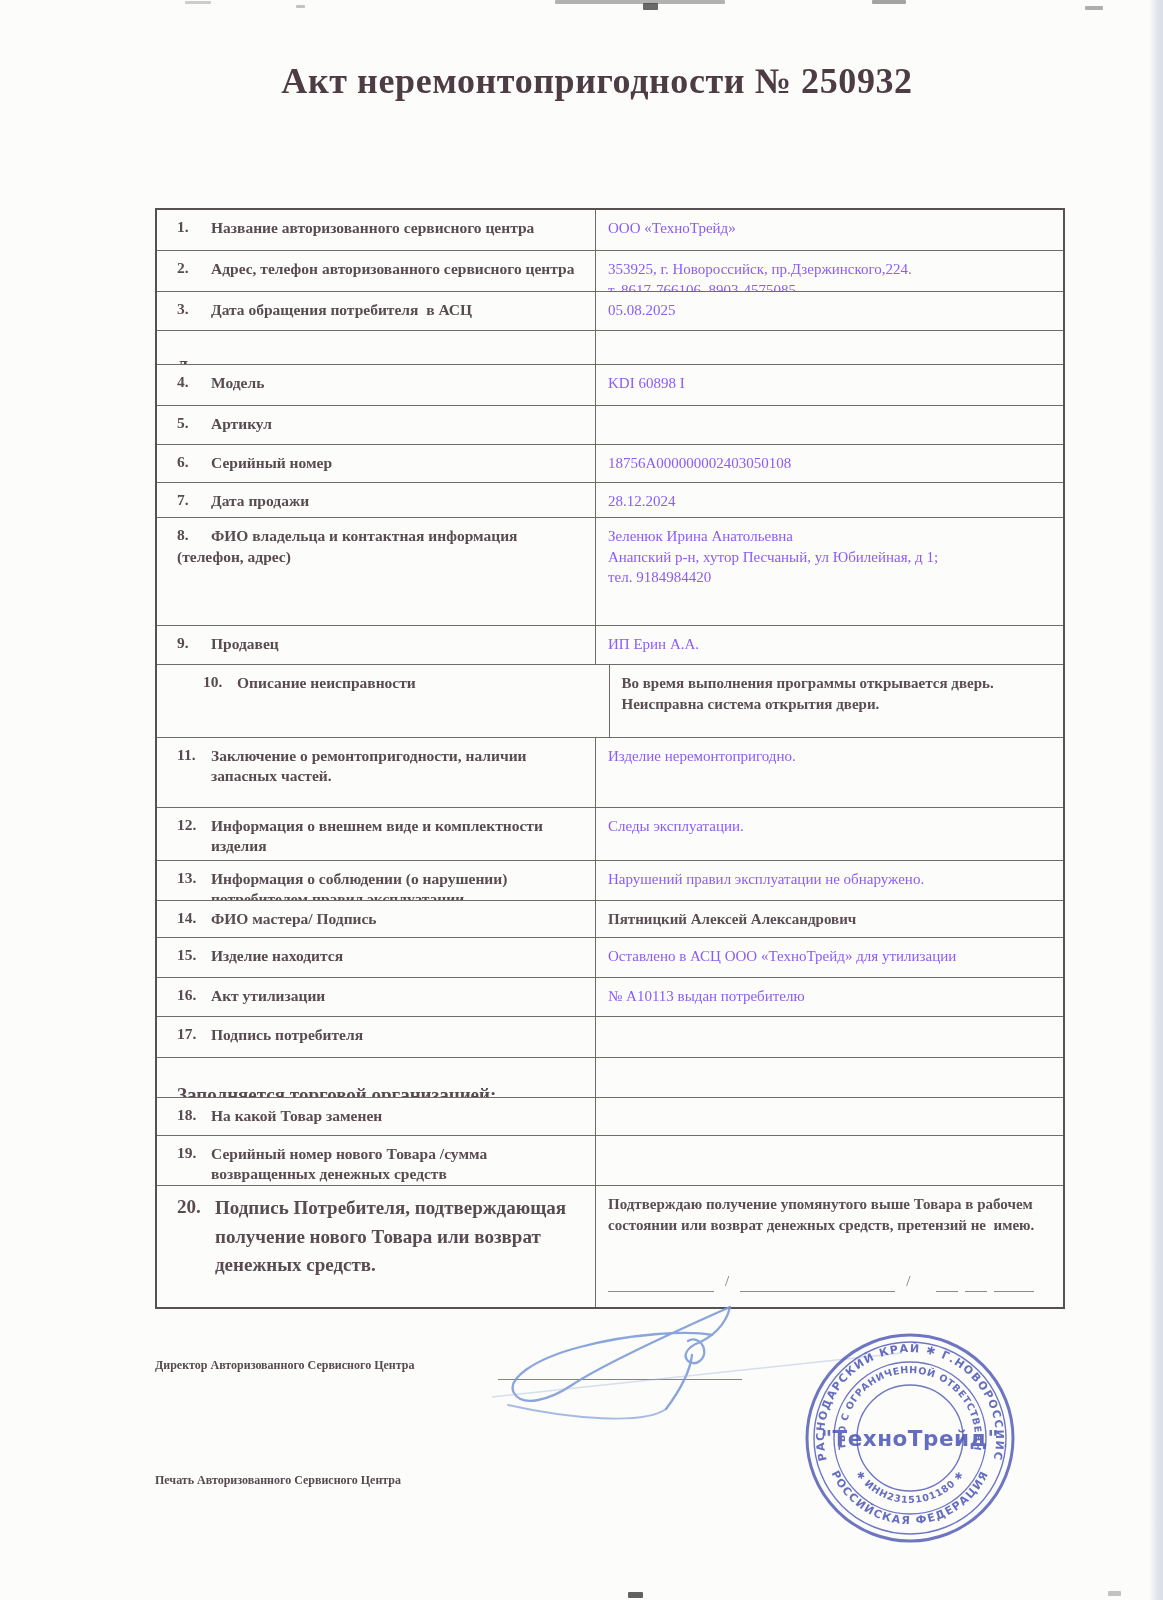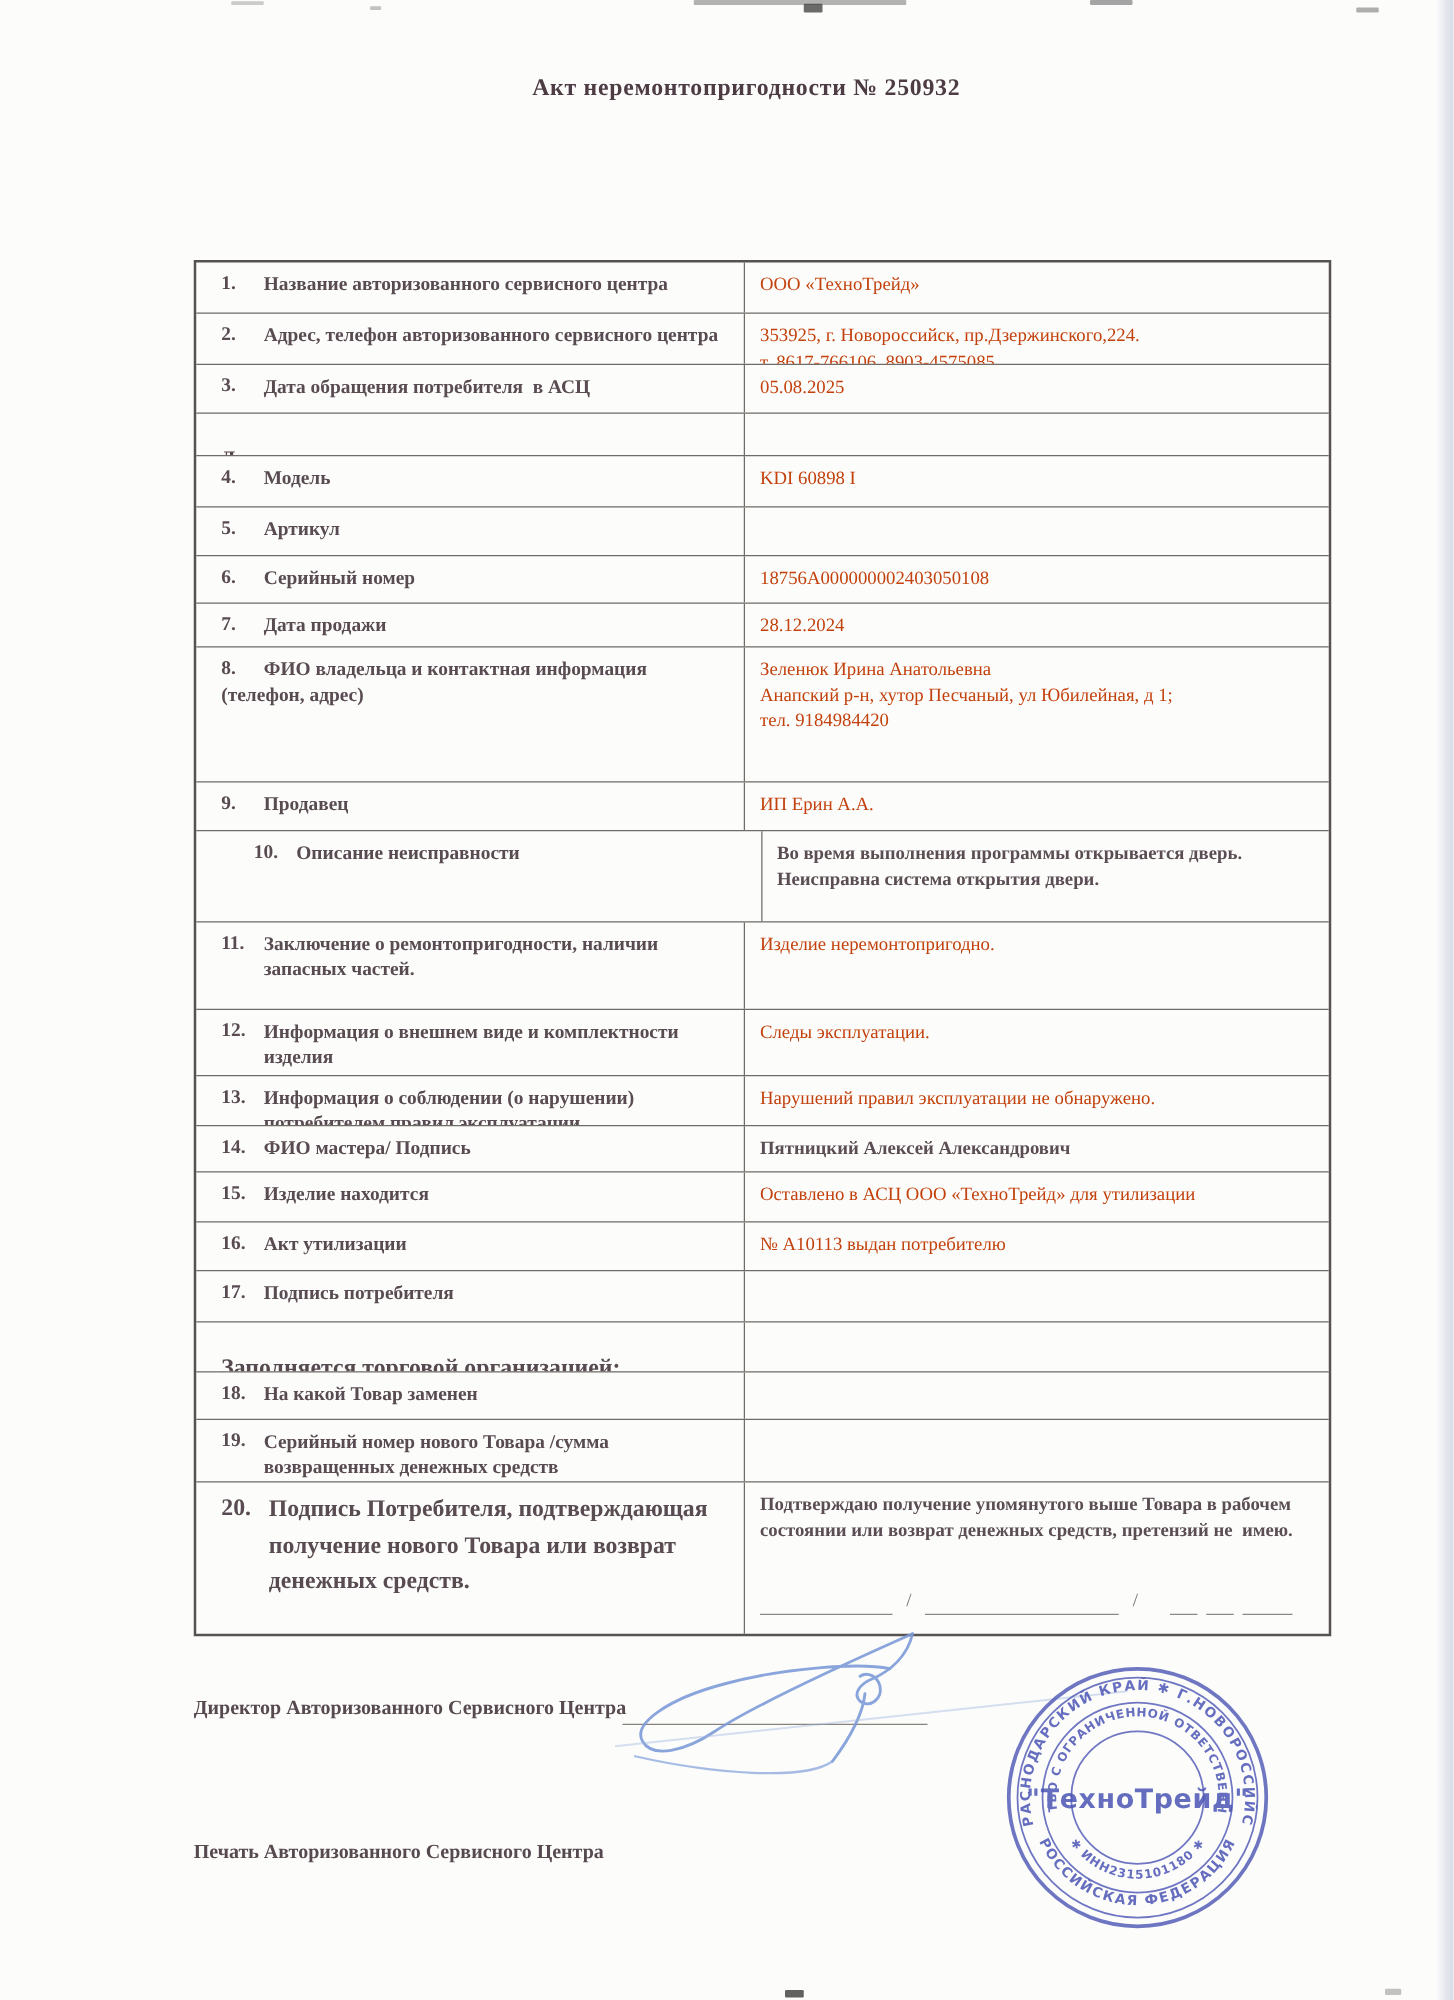--- a/index.html
+++ b/index.html
@@ -3,56 +3,56 @@
 <meta charset="utf-8">
 <style>
   html,body{margin:0;padding:0;}
   body{width:1163px;height:1600px;position:relative;background:#f4f4f2;font-family:"Liberation Serif","DejaVu Serif",serif;}
   .page{position:absolute;inset:0;background:#fcfcfb;overflow:hidden;}
   
   .edge-right{position:absolute;top:0;right:0;width:14px;height:100%;background:linear-gradient(90deg,rgba(225,228,233,0) 0%,#e3e6ec 55%,#d9dde6 100%);}
   .speck{position:absolute;background:#3a3a3a;border-radius:1px;}
   
   .title{position:absolute;left:155px;top:60px;width:884px;margin:0;text-align:center;
-         font-size:19px;font-weight:bold;color:#4e3c45;letter-spacing:.6px;}
+         font-size:36px;font-weight:bold;color:#4e3c45;letter-spacing:.6px;}
   
   .act-table{position:absolute;left:155px;top:208px;width:910px;border:2px solid #56524f;box-sizing:border-box;background:transparent;}
   .trow{display:flex;box-sizing:border-box;border-top:1.4px solid #6f6b67;}
   .trow:first-child{border-top:none;}
   .cell{box-sizing:border-box;overflow:hidden;}
   .cl{width:439px;border-right:1.4px solid #6f6b67;padding:8px 10px 4px 20px;}
   .cr{width:467px;padding:8px 14px 4px 12px;}
   .lrow{display:flex;align-items:flex-start;}
   .num{width:34px;flex:0 0 34px;font-weight:bold;font-size:15.5px;color:#584b51;}
   .lbl{font-weight:bold;font-size:15.5px;line-height:1.32;color:#584b51;white-space:pre-line;}
   .lbl.big{font-size:19px;line-height:1.5;}
   .lrow.bigrow .num{width:38px;flex-basis:38px;font-size:19px;padding-top:2px;}
   .lbl2{font-weight:bold;font-size:15.5px;color:#584b51;margin-top:2px;}
   .seclabel{font-weight:bold;font-size:16.5px;color:#564a50;padding-top:2px;margin-top:16px;}
   .secbig .seclabel{font-size:19px;}
-  .val{font-size:15px;line-height:1.38;color:#c2410c;white-space:pre-line;}
+  .val{font-size:15px;line-height:1.38;color:#8b5cf6;white-space:pre-line;}
   .val.vb{font-weight:bold;color:#5a4d53;}
   
   .sigblock{margin-top:22px;font-size:15px;color:#6c5f64;}
   .srow{display:flex;align-items:flex-end;}
   .scol{display:inline-block;text-align:center;}
   .scol.c0{width:108px;margin-top:20px;}
   .scol.c1{width:158px;}
   .scol.c2{width:130px;}
   .uline{border-bottom:1.4px solid #8d8a86;height:14px;}
   .slash{width:26px;text-align:center;color:#7a6f72;font-size:15px;transform:translateY(-2px);}
   .dashline{height:14px;display:flex;justify-content:center;gap:7px;}
   .dash{display:inline-block;border-bottom:1.4px solid #8d8a86;width:22px;}
   .dash.w{width:40px;}
   .caps{margin-top:1px;}
   .caps .scol{font-weight:bold;font-style:italic;font-size:15px;color:#5c4f55;}
   .ens .scol{font-style:italic;font-size:14.5px;color:#7a6f72;}
   .caps .gap,.ens .gap{width:26px;}
   
-  .footer-label{position:absolute;left:155px;font-weight:bold;font-size:16px;color:#564a50;}
+  .footer-label{position:absolute;left:155px;font-weight:bold;font-size:12px;color:#564a50;}
   .director-line{position:absolute;left:498px;top:1366px;width:244px;height:13px;border-bottom:1.6px solid #86827c;}
   
   .signature{position:absolute;left:430px;top:1285px;pointer-events:none;}
   
   .stamp{position:absolute;left:790px;top:1318px;}
 </style>
 </head>
 <body>
 
 <div class="page">

